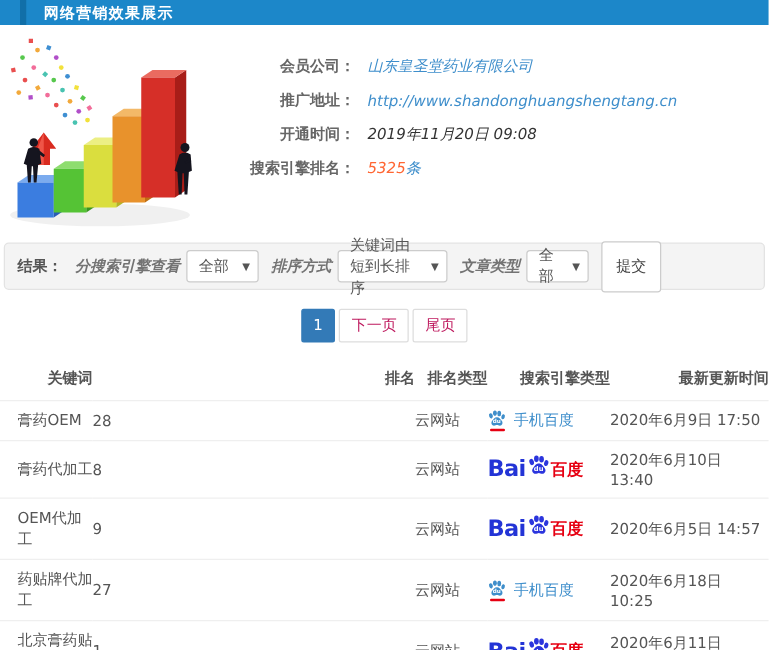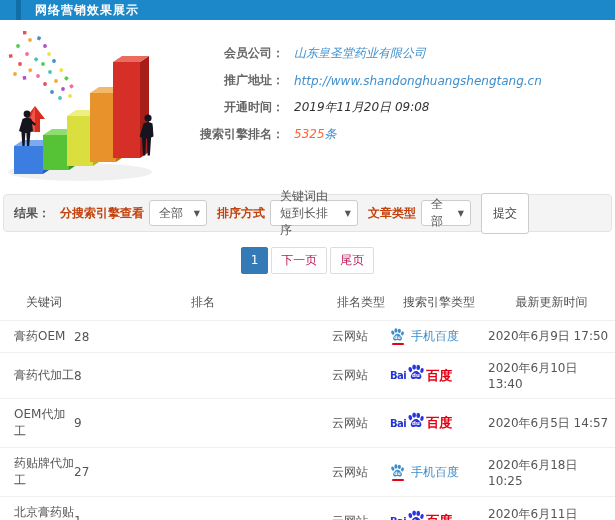--- a/index.html
+++ b/index.html
@@ -18,52 +18,52 @@
   .info-row { display: flex; align-items: center; height: 27px; }
   .info-label { width: 88px; text-align: right; color: #666; font-weight: bold; flex: none; }
   .info-value { margin-left: 10px; color: #333; font-style: italic; }
   .info-value a, .link-blue { color: #3e8ecb; text-decoration: none; cursor: pointer; }
   .rank-count { color: #ff6633; }
 
   
   .filter-bar { margin: 2px 3px 0 3px; height: 38px; background: #f4f4f4; border: 1px solid #e3e3e3;
     border-radius: 4px; display: flex; align-items: center; padding: 0 8px 0 10px; }
   .result-label { font-weight: bold; color: #555; }
-  .filter-label { font-weight: bold; color: #c2410c; margin: 0 5px 0 10px; }
+  .filter-label { font-weight: bold; color: #737373; margin: 0 5px 0 10px; font-style: italic; }
   .filter-label:first-of-type { margin-left: auto; }
   .select-box { background: #fff; border: 1px solid #ccc; border-radius: 3px; height: 26px;
     display: flex; align-items: center; justify-content: space-between; padding: 0 6px 0 9px;
     color: #555; cursor: pointer; }
   .select-box .caret { font-size: 8px; color: #555; margin-left: 6px; }
   .sel-engine { width: 58px; }
   .sel-sort   { width: 88px; }
   .sel-article{ width: 50px; }
   .submit-btn { margin-left: 10px; height: 41px; padding: 0 11px; background: #fff; border: 1px solid #ccc;
     border-radius: 3px; color: #444; font-size: 12px; cursor: pointer; }
 
   
   .pagination { display: flex; justify-content: center; gap: 3px; margin-top: 15px; }
   .page-btn { min-width: 27px; height: 27px; line-height: 25px; text-align: center; padding: 0 9px;
     border: 1px solid #ddd; background: #fff; color: #be185d; border-radius: 2px; cursor: pointer; }
   .page-btn.active { background: #337ab7; border-color: #337ab7; color: #fff; }
 
   
   .results-table { width: 100%; border-collapse: collapse; margin-top: 12px; table-layout: fixed; }
-  .results-table th { text-align: center; font-weight: normal; color: #555; padding: 8px 0 9px 0; }
+  .results-table th { text-align: right; font-weight: bold; color: #555; padding: 8px 0 9px 0; }
   .results-table td { padding: 7px 0; border-top: 1px solid #efefef; color: #555; }
   .results-table th:first-child, .results-table td:first-child { padding-left: 14px; }
   .col-kw { width: 74px; } .col-rank { width: 258px; } .col-type { width: 58px; }
   .col-eng { width: 98px; } .col-date { width: 127px; }
   .c-kw { color: #444; }
   .c-rank { color: #4a90d6; cursor: pointer; }
   .eng-mobile, .eng-baidu { display: inline-flex; align-items: center; text-align: center; }
   .paw-wrap { display: inline-flex; flex-direction: column; align-items: center; margin-right: 6px; }
   .paw-underline { width: 12px; height: 2px; background: #e60012; margin-top: 1px; border-radius: 1px; }
   .eng-label-mobile { color: #3e8ecb; }
-  .bai-text { color: #2334d6; font-weight: bold; font-size: 10px; letter-spacing: -0.5px; }
+  .bai-text { color: #2334d6; font-weight: bold; font-size: 18px; letter-spacing: -0.5px; }
   .paw-desk { display: inline-flex; margin: -6px 1px 0 1px; }
   .baidu-cn { color: #e60012; font-weight: bold; font-size: 13px; }
 </style>
 </head>
 <body>
 
 <div class="topbar">
   <div class="topbar-accent"></div>
   <div class="topbar-title">网络营销效果展示</div>
 </div>

